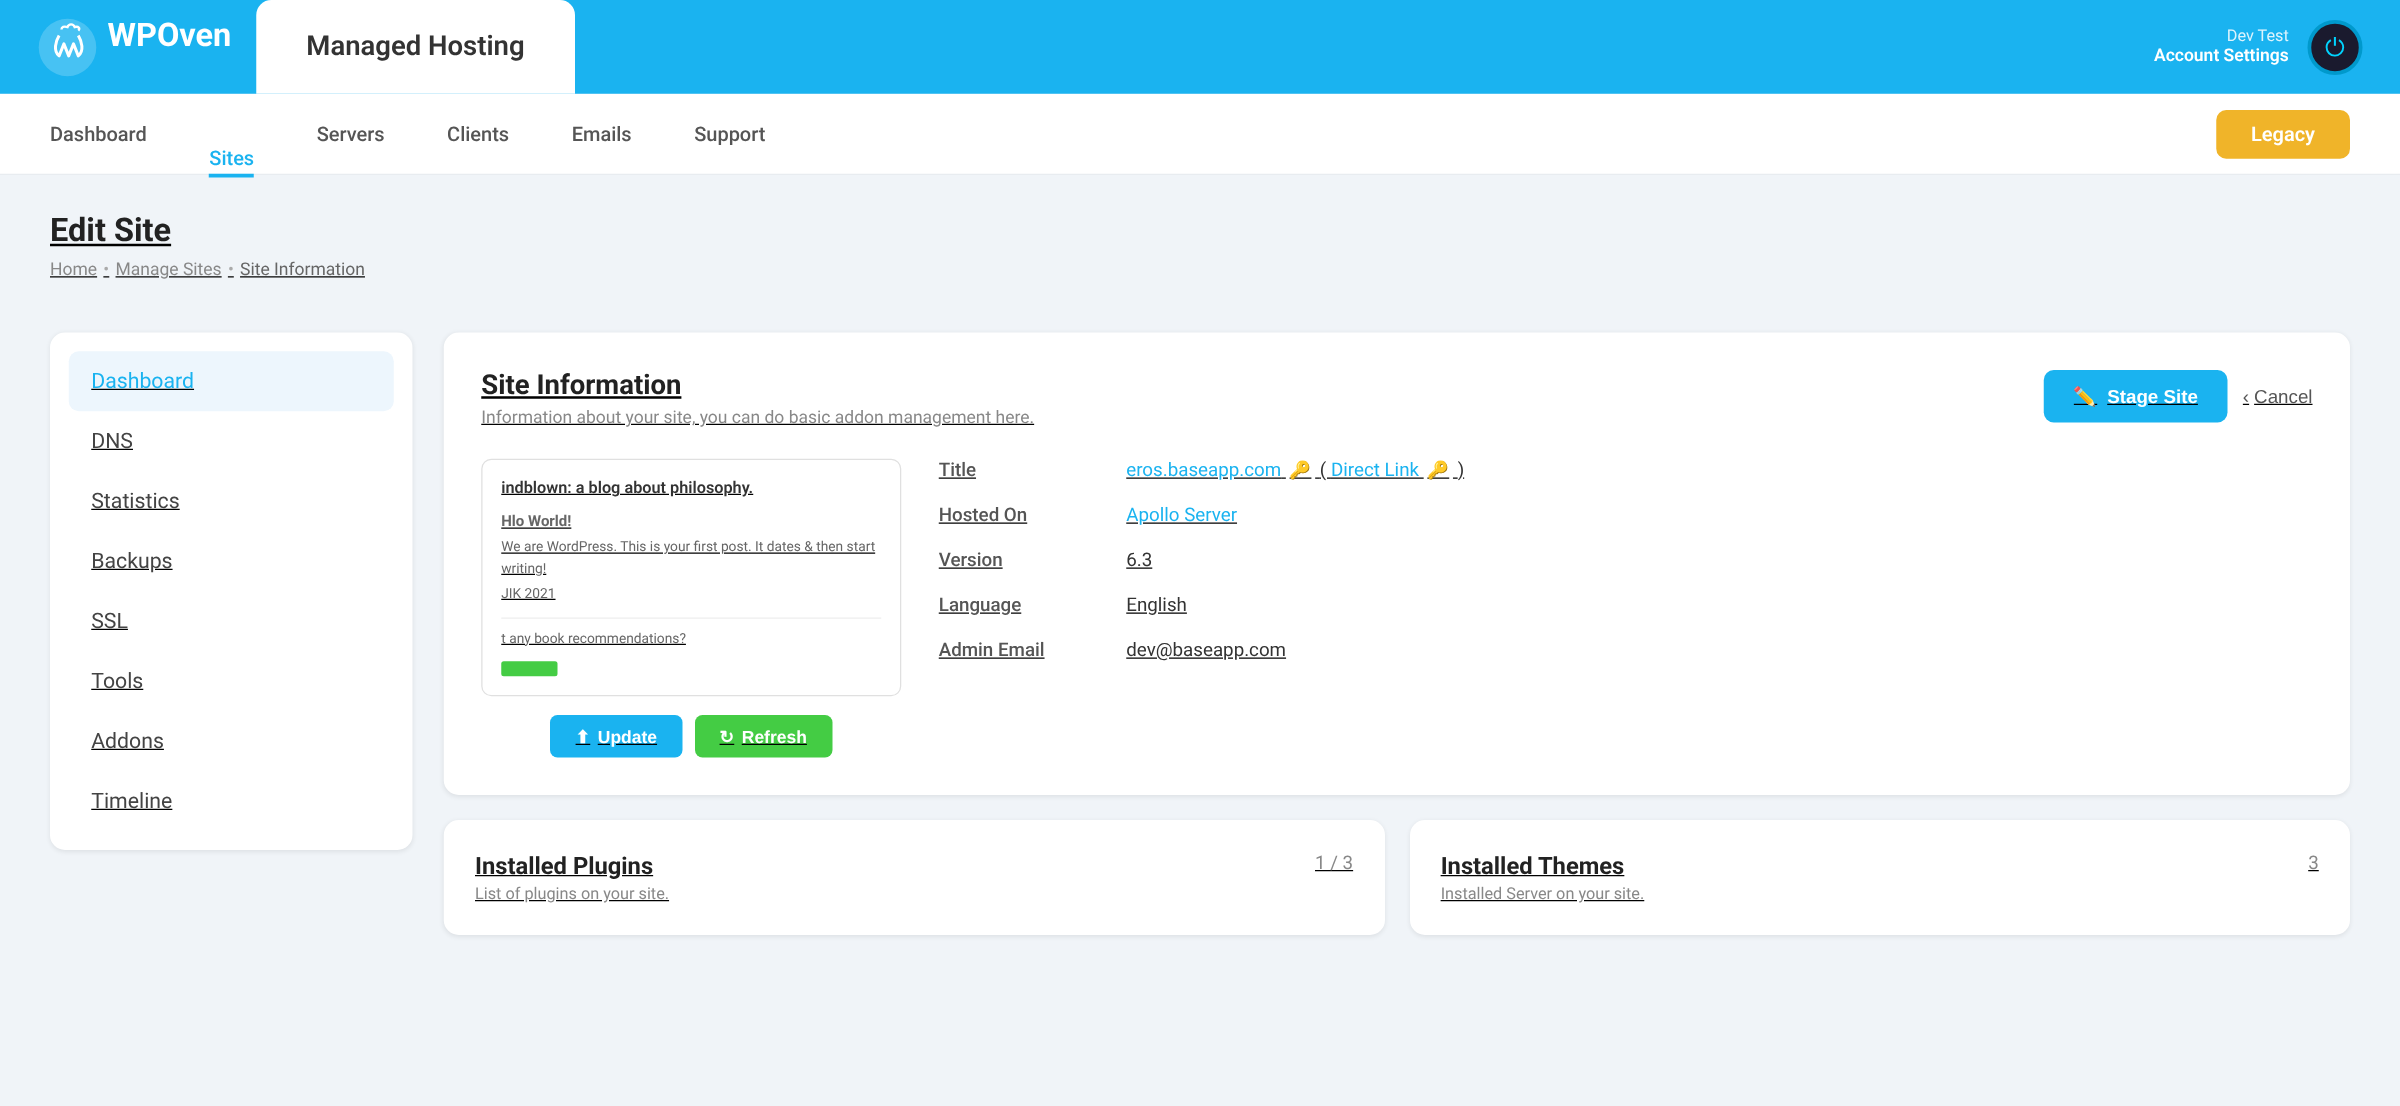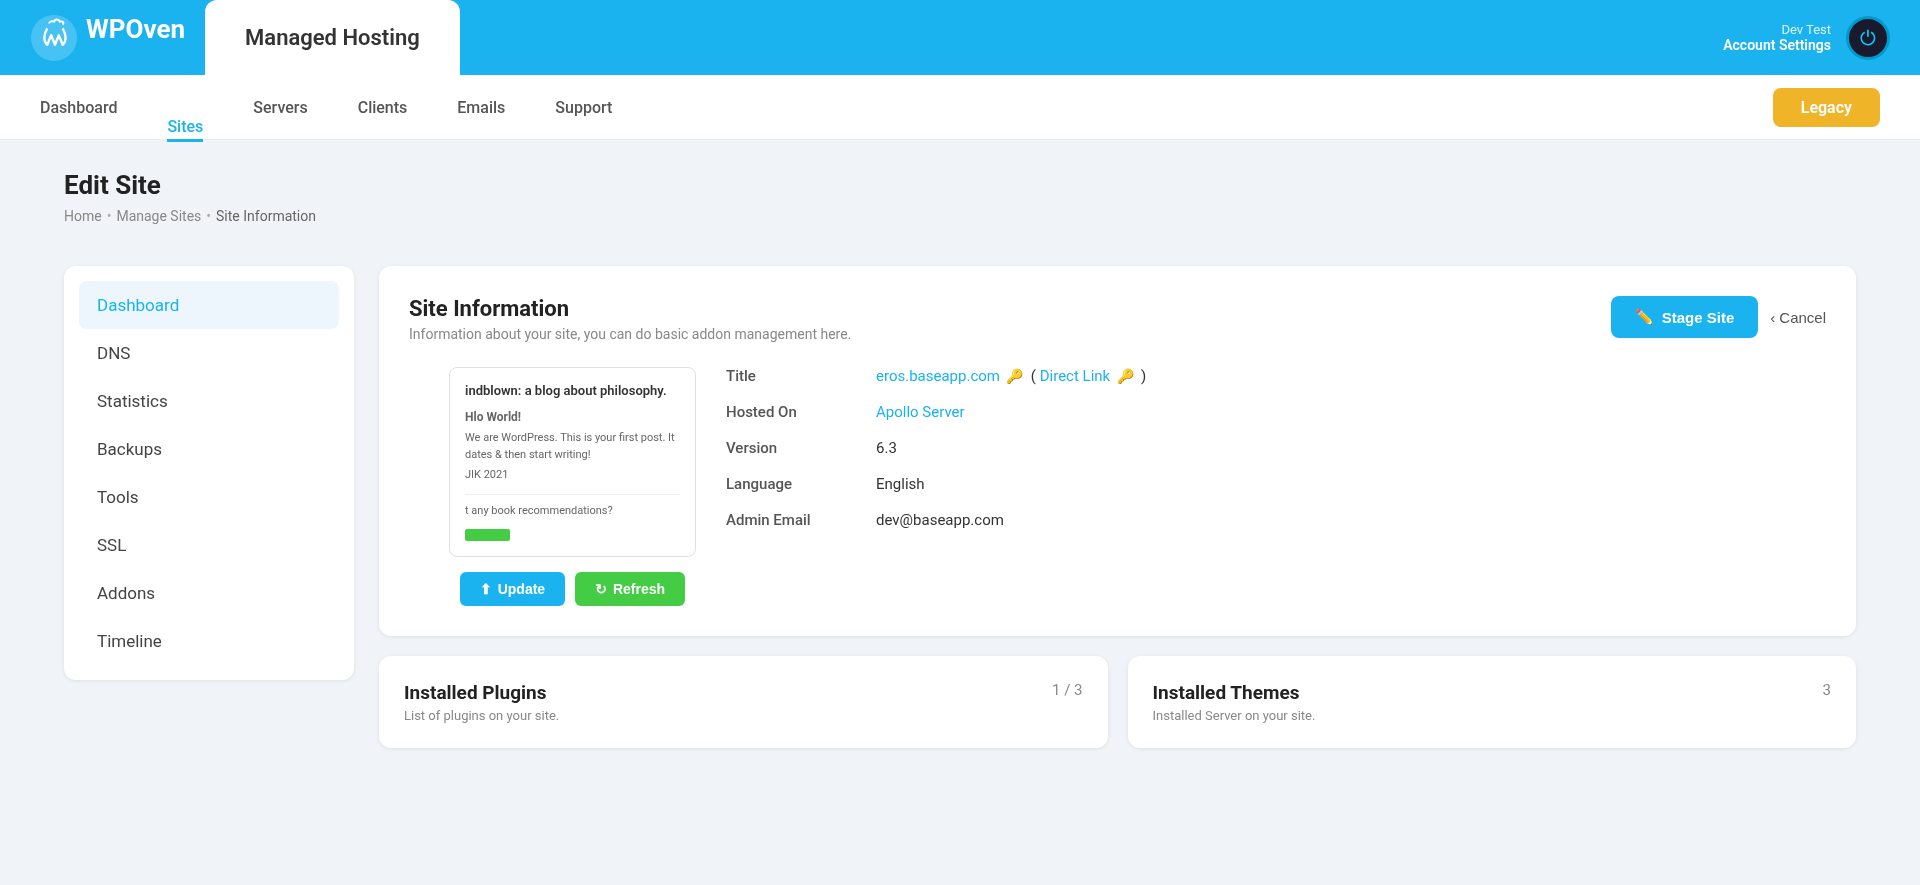--- a/index.html
+++ b/index.html
@@ -101,21 +101,22 @@
       color: white;
       padding: 10px 28px;
       border-radius: 8px;
       font-size: 16px;
       font-weight: 600;
       cursor: pointer;
     }
 
     
     .page-content {
-      padding: 30px 64px;
+      padding: 30px 40px;
+      text-decoration: underline;
     }
     .page-title {
       font-size: 26px;
       font-weight: 700;
       color: #222;
       margin-bottom: 8px;
     }
     .breadcrumb {
       font-size: 14px;
       color: #888;
@@ -224,23 +225,22 @@
       gap: 4px;
     }
 
     
     .site-info-body {
       display: flex;
       gap: 30px;
       align-items: flex-start;
     }
     .site-preview {
-      width: 247px;
+      width: 336px;
       flex-shrink: 0;
-      margin-left: 40px;
     }
     .preview-frame {
       border: 1px solid #e0e0e0;
       border-radius: 8px;
       overflow: hidden;
       background: white;
       padding: 15px;
       min-height: 180px;
     }
     .preview-title {
@@ -403,22 +403,22 @@
   </div>
 
   <div class="main-layout">
 
     <div class="sidebar">
       <div class="sidebar-card">
         <div class="sidebar-item active">Dashboard</div>
         <div class="sidebar-item">DNS</div>
         <div class="sidebar-item">Statistics</div>
         <div class="sidebar-item">Backups</div>
+        <div class="sidebar-item">SSL</div>
         <div class="sidebar-item">Tools</div>
-        <div class="sidebar-item">SSL</div>
         <div class="sidebar-item">Addons</div>
         <div class="sidebar-item">Timeline</div>
       </div>
     </div>
 
     <div class="content-area">
 
       <div class="site-info-card">
         <div class="card-header">
           <div>

